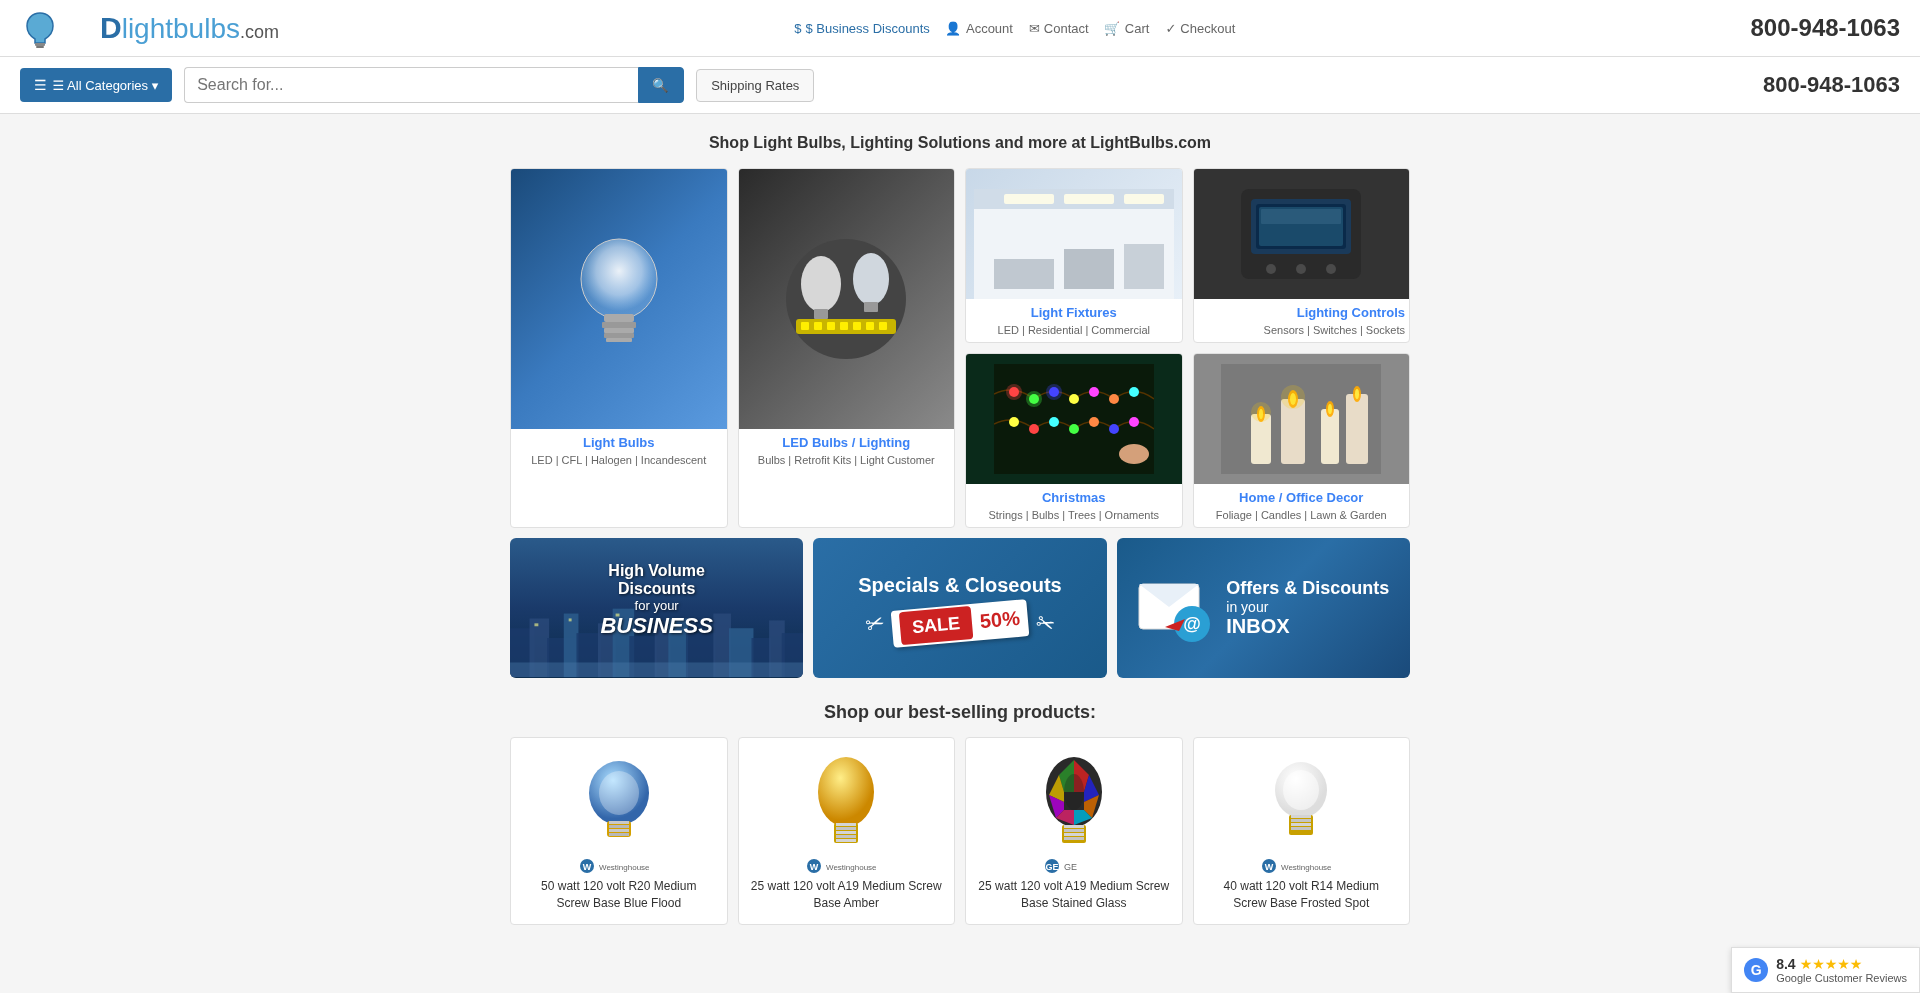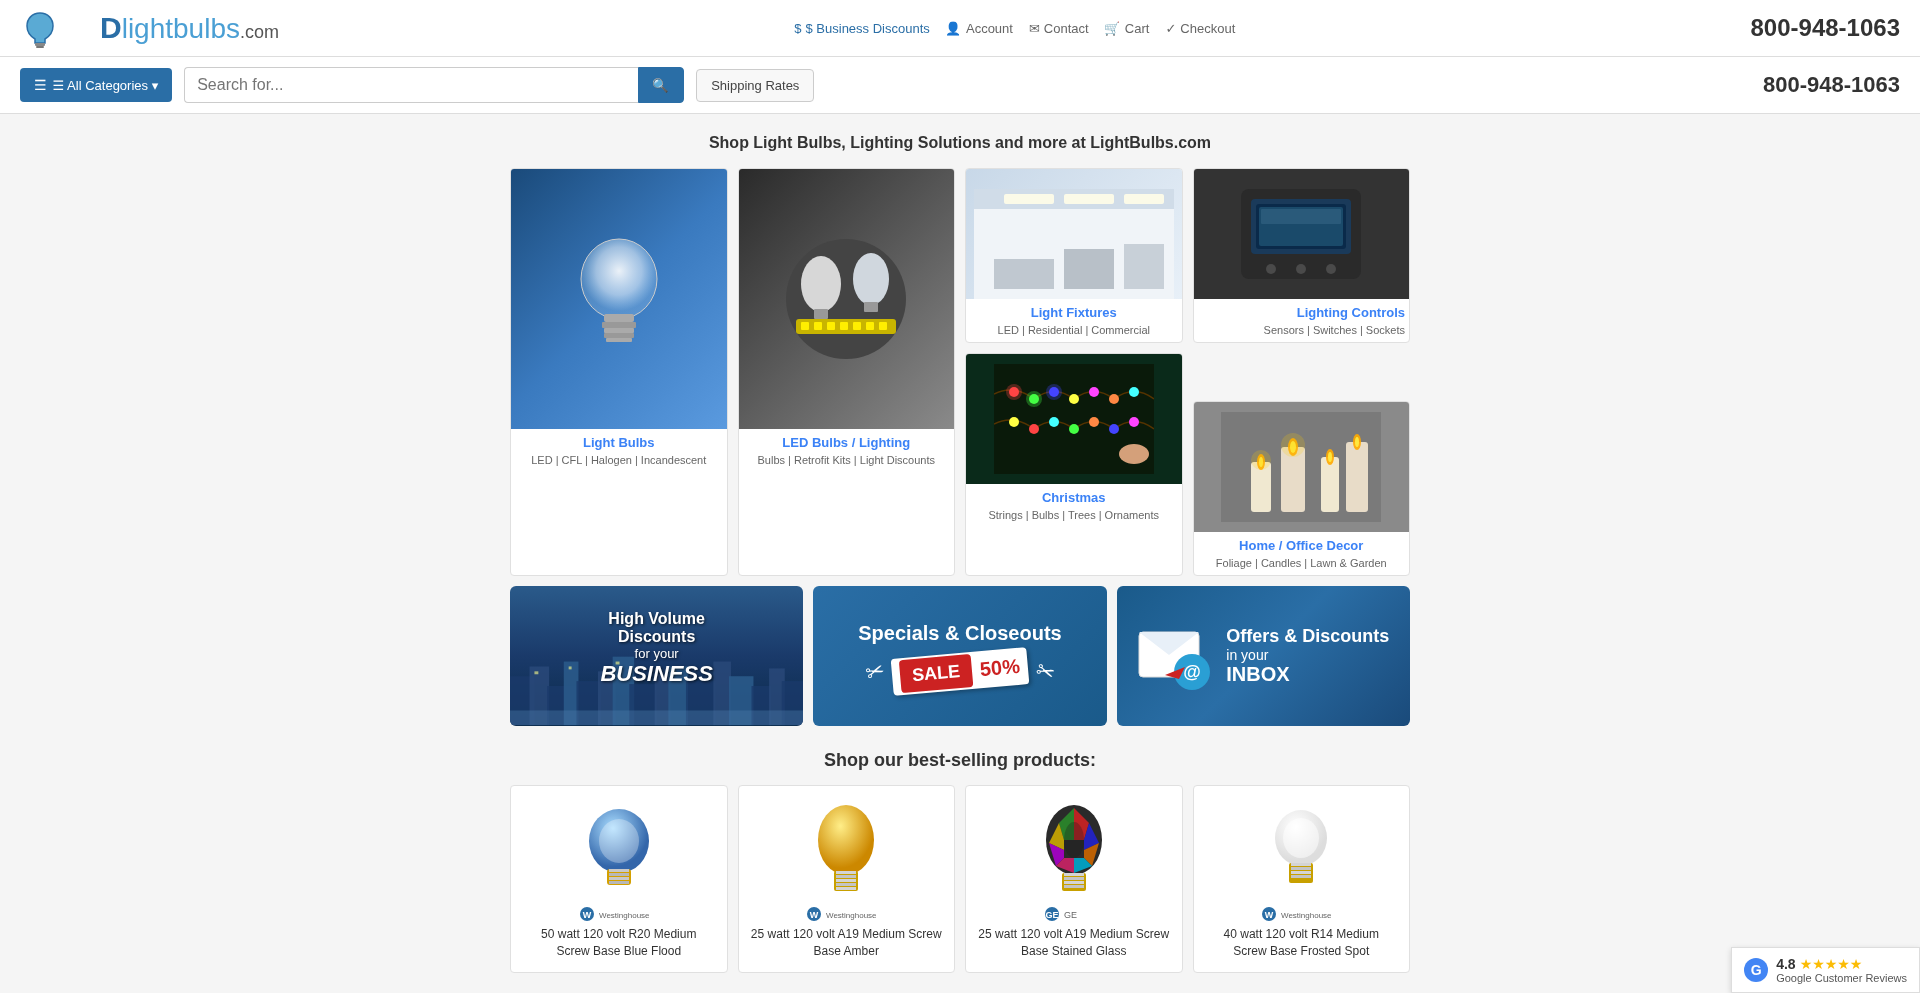--- a/index.html
+++ b/index.html
@@ -344,21 +344,21 @@
             <rect x="90" y="93" width="8" height="8" fill="#ffee00" rx="1"></rect>
             <rect x="103" y="93" width="8" height="8" fill="#ffee00" rx="1"></rect>
 
             <ellipse cx="45" cy="55" rx="20" ry="28" fill="#e8e8e8" opacity="0.9"></ellipse>
             <ellipse cx="95" cy="50" rx="18" ry="26" fill="#e0e8f0" opacity="0.9"></ellipse>
             <rect x="38" y="80" width="14" height="10" fill="#999" rx="1"></rect>
             <rect x="88" y="73" width="14" height="10" fill="#999" rx="1"></rect>
           </svg>
         </div>
         <div class="cat-label">LED Bulbs / Lighting</div>
-        <div class="cat-sub">Bulbs | Retrofit Kits | Light Discounts</div>
+        <div class="cat-sub">Bulbs | Retrofit Kits | Light Customer</div>
       </a>
     </div>
 
     <a class="cat-card" href="#" style="display:block;">
       <div class="cat-img" style="background:linear-gradient(135deg,#c8d8e8,#e8f0f8);height:130px;display:flex;align-items:flex-end;justify-content:center;">
         <svg width="200" height="110" viewBox="0 0 200 110">
 
           <rect x="0" y="0" width="200" height="110" fill="#e8f0f8"></rect>
 
           <rect x="0" y="0" width="200" height="20" fill="#d0dce8"></rect>
@@ -426,21 +426,21 @@
 
           <circle cx="20" cy="28" r="8" fill="#ff4444" opacity="0.3"></circle>
           <circle cx="40" cy="35" r="8" fill="#44ff44" opacity="0.3"></circle>
           <circle cx="60" cy="28" r="8" fill="#4444ff" opacity="0.3"></circle>
         </svg>
       </div>
       <div class="cat-label">Christmas</div>
       <div class="cat-sub">Strings | Bulbs | Trees | Ornaments</div>
     </a>
 
-    <a class="cat-card" href="#" style="display:block;margin-top:48px;">
+    <a class="cat-card" href="#" style="display:block;">
       <div class="cat-img decor-scene" style="height:130px;">
         <svg width="160" height="110" viewBox="0 0 160 110">
           <rect x="0" y="0" width="160" height="110" fill="#7a7a7a"></rect>
 
           <rect x="30" y="50" width="20" height="50" fill="#f0e8d0" rx="3"></rect>
           <rect x="60" y="35" width="24" height="65" fill="#e8dcc8" rx="3"></rect>
           <rect x="100" y="45" width="18" height="55" fill="#f0e8d0" rx="3"></rect>
           <rect x="125" y="30" width="22" height="70" fill="#e8dcc8" rx="3"></rect>
 
           <ellipse cx="40" cy="50" rx="4" ry="8" fill="#ffaa00" opacity="0.9"></ellipse>
@@ -667,18 +667,18 @@
     </div>
 
   </div>
 
 </div>
 
 <div class="google-reviews">
   <div class="google-g">G</div>
   <div>
     <div style="display:flex;align-items:center;gap:4px;">
-      <span class="rating-num">4.8</span>
+      <span class="rating-num">8.4</span>
       <span class="stars">★★★★★</span>
     </div>
     <div style="font-size:11px;color:#555;">Google Customer Reviews</div>
   </div>
 </div>
 
 </body></html>

